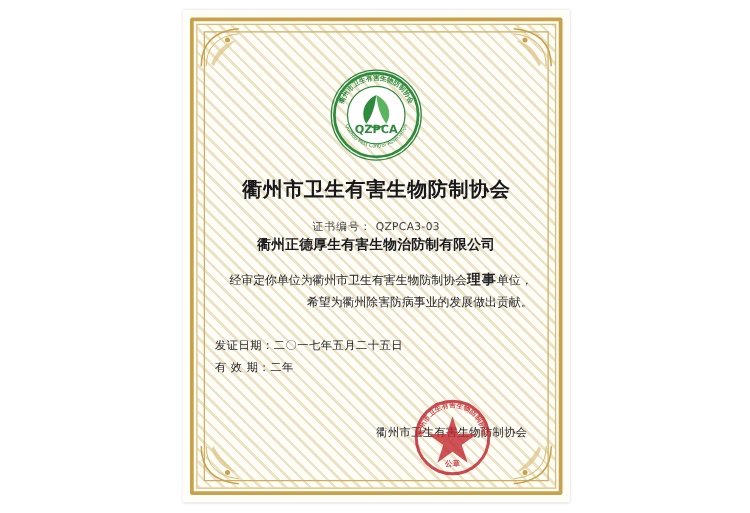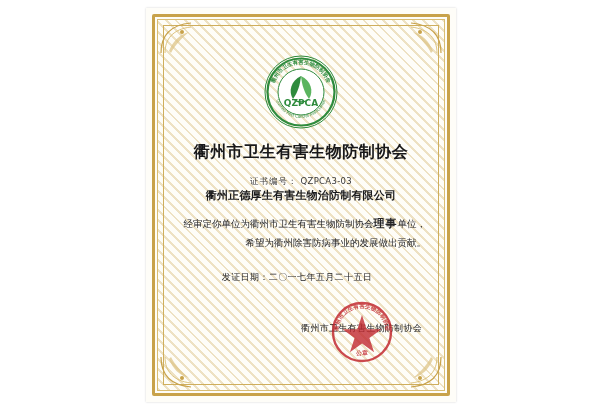--- a/index.html
+++ b/index.html
@@ -154,21 +154,21 @@
     font-size: 11px;
     letter-spacing: 1px;
   }
 
   
   .meta {
     margin-top: 16px;
     width: 100%;
     box-sizing: border-box;
     padding-right: 8px;
-    text-align: center;
+    text-align: left;
     font-size: 9px;
     color: #232326;
     line-height: 2.0;
     letter-spacing: 0.4px;
   }
 
   
   .issuer-area {
     position: relative;
     margin-top: 14px;
@@ -272,20 +272,23 @@
 
       <div class="recipient">衢州正德厚生有害生物治防制有限公司</div>
 
       <div class="body-text">
         <span>经审定你单位为衢州市卫生有害生物防制</span><span>协会</span><span class="emph">理事</span><span>单位，希望为衢州除害防病事业</span><span>的发展做出贡献。</span>
       </div>
 
       <div class="meta">
         <div>
           <span>发证日期：</span><span>二〇一七年五月二十五日</span>
+        </div>
+        <div>
+          <span>有 效 期：</span><span>二年</span>
         </div>
       </div>
 
       <div class="issuer-area">
         <div class="issuer-name">衢州市卫生有害生物防制协会</div>
         <div class="seal">
           <svg width="64" height="64" viewBox="0 0 64 64">
             <defs>
               <path id="sealArc" d="M 8,32 A 24,24 0 0 1 56,32"></path>
             </defs>

